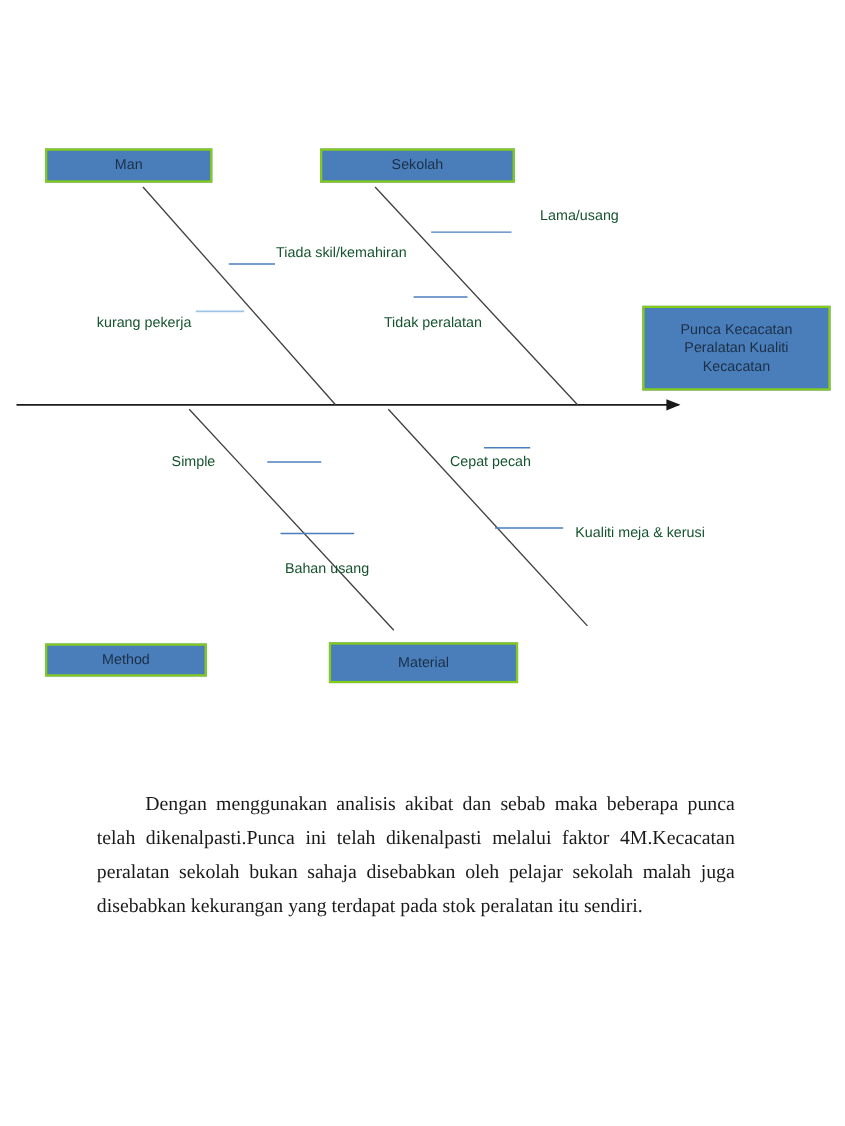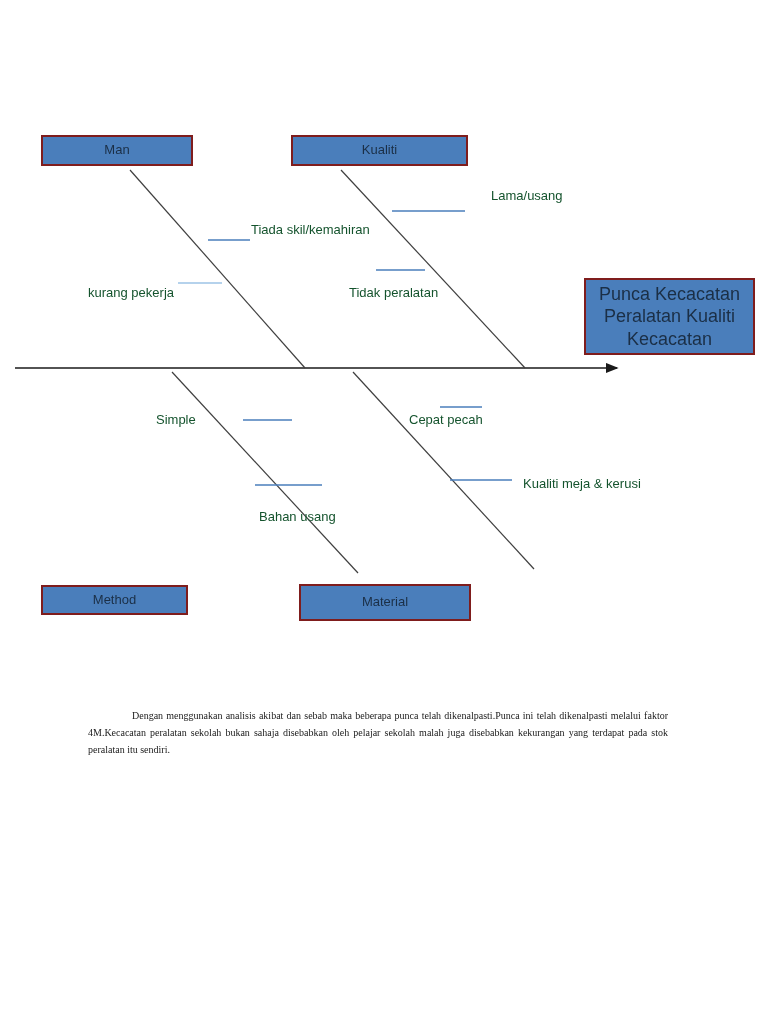--- a/index.html
+++ b/index.html
@@ -21,21 +21,21 @@
     left: 0;
     top: 0;
     width: 768px;
     height: 1024px;
   }
 
   
   .cat-box {
     position: absolute;
     background: #4a7ebb;
-    border: 2px solid #7f1d1d;
+    border: 2px solid #84cc16;
     box-sizing: border-box;
     display: flex;
     align-items: center;
     justify-content: center;
     color: #1b2f46;
     font-size: 13px;
     font-family: "Liberation Sans", sans-serif;
     line-height: 1.25;
     text-align: center;
   }
@@ -43,21 +43,21 @@
   #box-man     { left: 41px;  top: 135px; width: 152px; height: 31px; }
   #box-machine { left: 291px; top: 135px; width: 177px; height: 31px; }
   #box-method  { left: 41px;  top: 585px; width: 147px; height: 30px; }
   #box-material{ left: 299px; top: 584px; width: 172px; height: 37px; }
 
   #box-effect {
     left: 584px;
     top: 278px;
     width: 171px;
     height: 77px;
-    font-size: 18px;
+    font-size: 13px;
     padding: 0 6px;
   }
   #box-effect .effect-text {
     display: block;
     width: 100%;
   }
 
   
   .cause-label {
     position: absolute;
@@ -76,21 +76,21 @@
   #lbl-cepat-pecah      { left: 409px; top: 412px; }
   #lbl-kualiti-meja     { left: 523px; top: 476px; }
 
   
   #narrative {
     position: absolute;
     left: 88px;
     top: 697px;
     width: 580px;
     font-family: "Liberation Serif", serif;
-    font-size: 10px;
+    font-size: 18px;
     line-height: 1.72;
     color: #1a1a1a;
     text-align: justify;
     text-indent: 44px;
   }
 </style>
 </head>
 <body>
 
 <svg id="diagram-canvas" viewBox="0 0 768 1024" xmlns="http://www.w3.org/2000/svg">
@@ -119,21 +119,21 @@
 
   <line x1="440" y1="407" x2="482" y2="407" stroke="#4a7ebb" stroke-width="1.3"></line>
   <line x1="450" y1="480" x2="512" y2="480" stroke="#4a7ebb" stroke-width="1.3"></line>
 </svg>
 
 <div class="cat-box" id="box-man">
   <span>Man</span>
 </div>
 
 <div class="cat-box" id="box-machine">
-  <span>Kualiti</span>
+  <span>Sekolah</span>
 </div>
 
 <div class="cat-box" id="box-method">
   <span>Method</span>
 </div>
 
 <div class="cat-box" id="box-material">
   <span>Material</span>
 </div>
 

